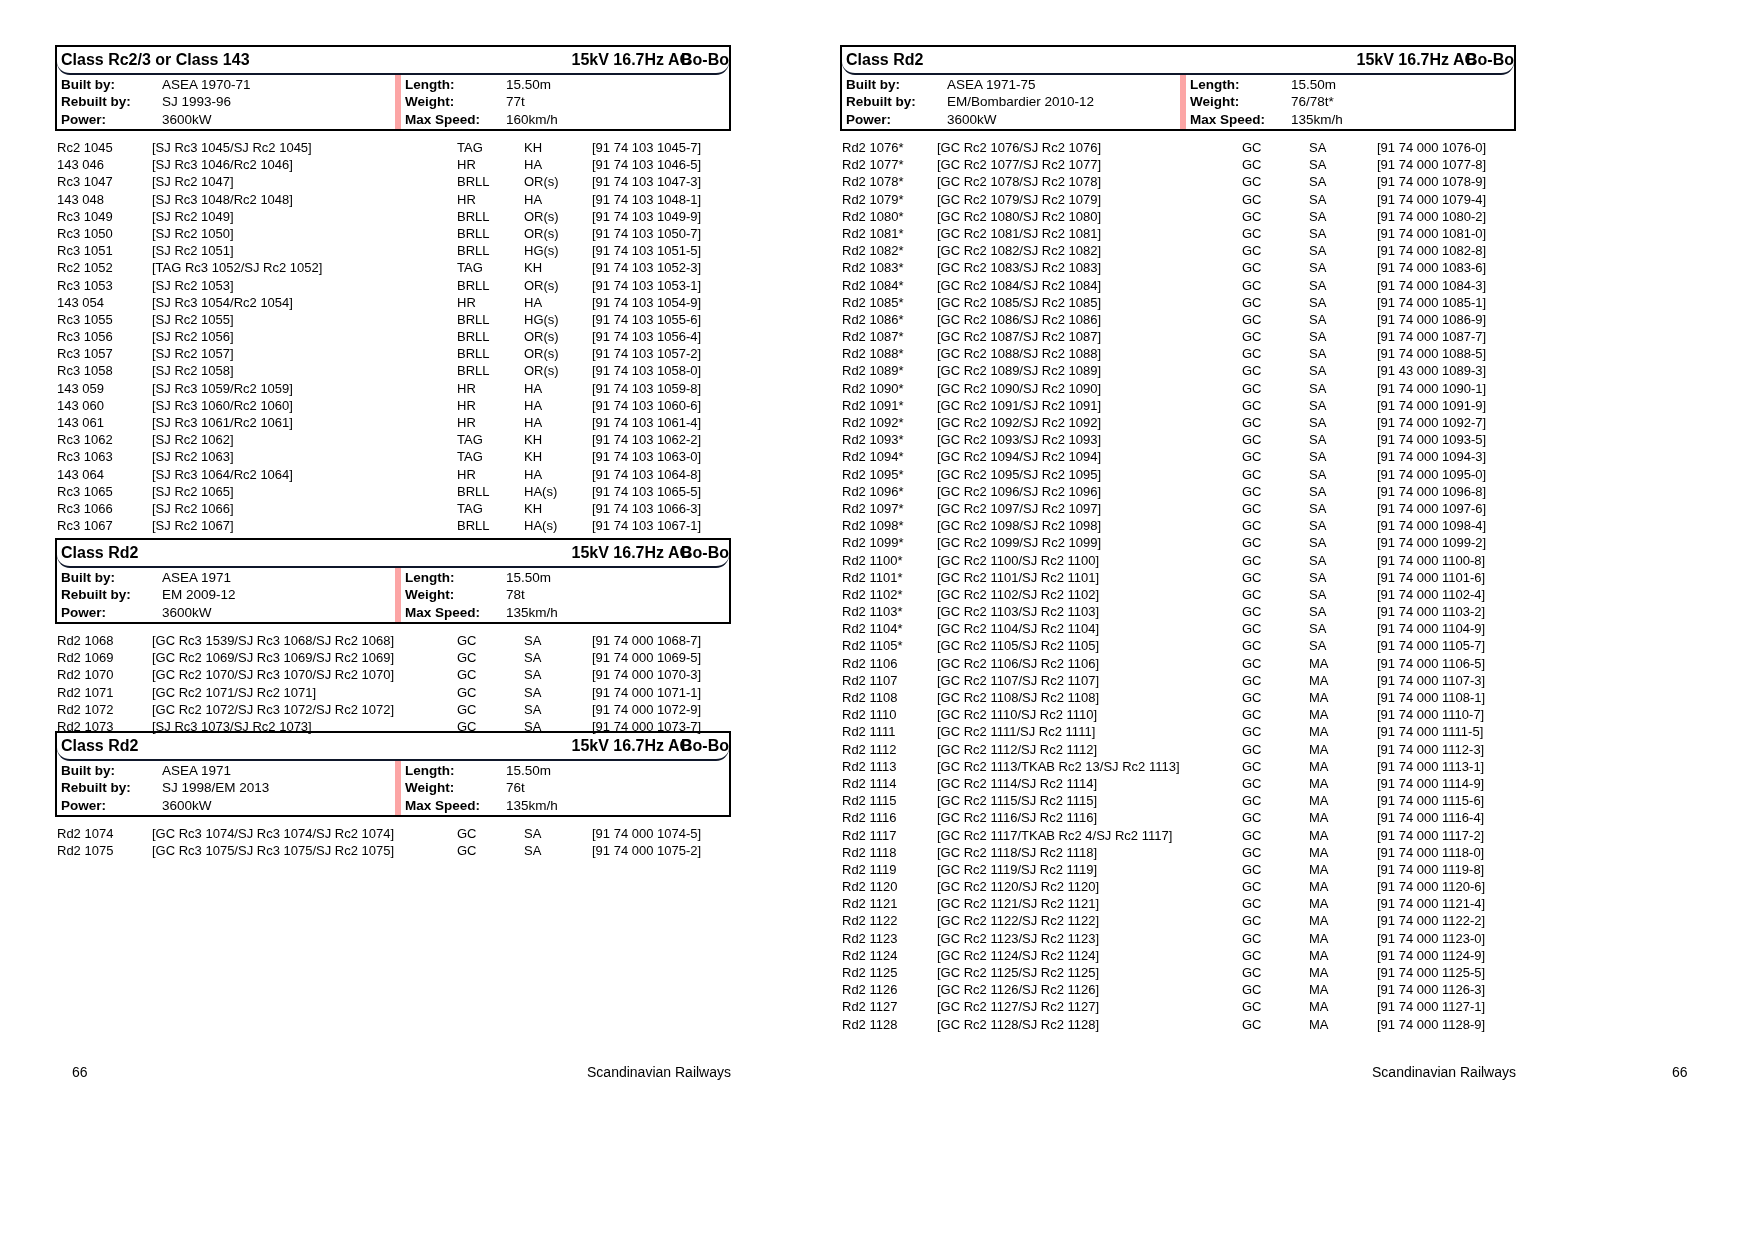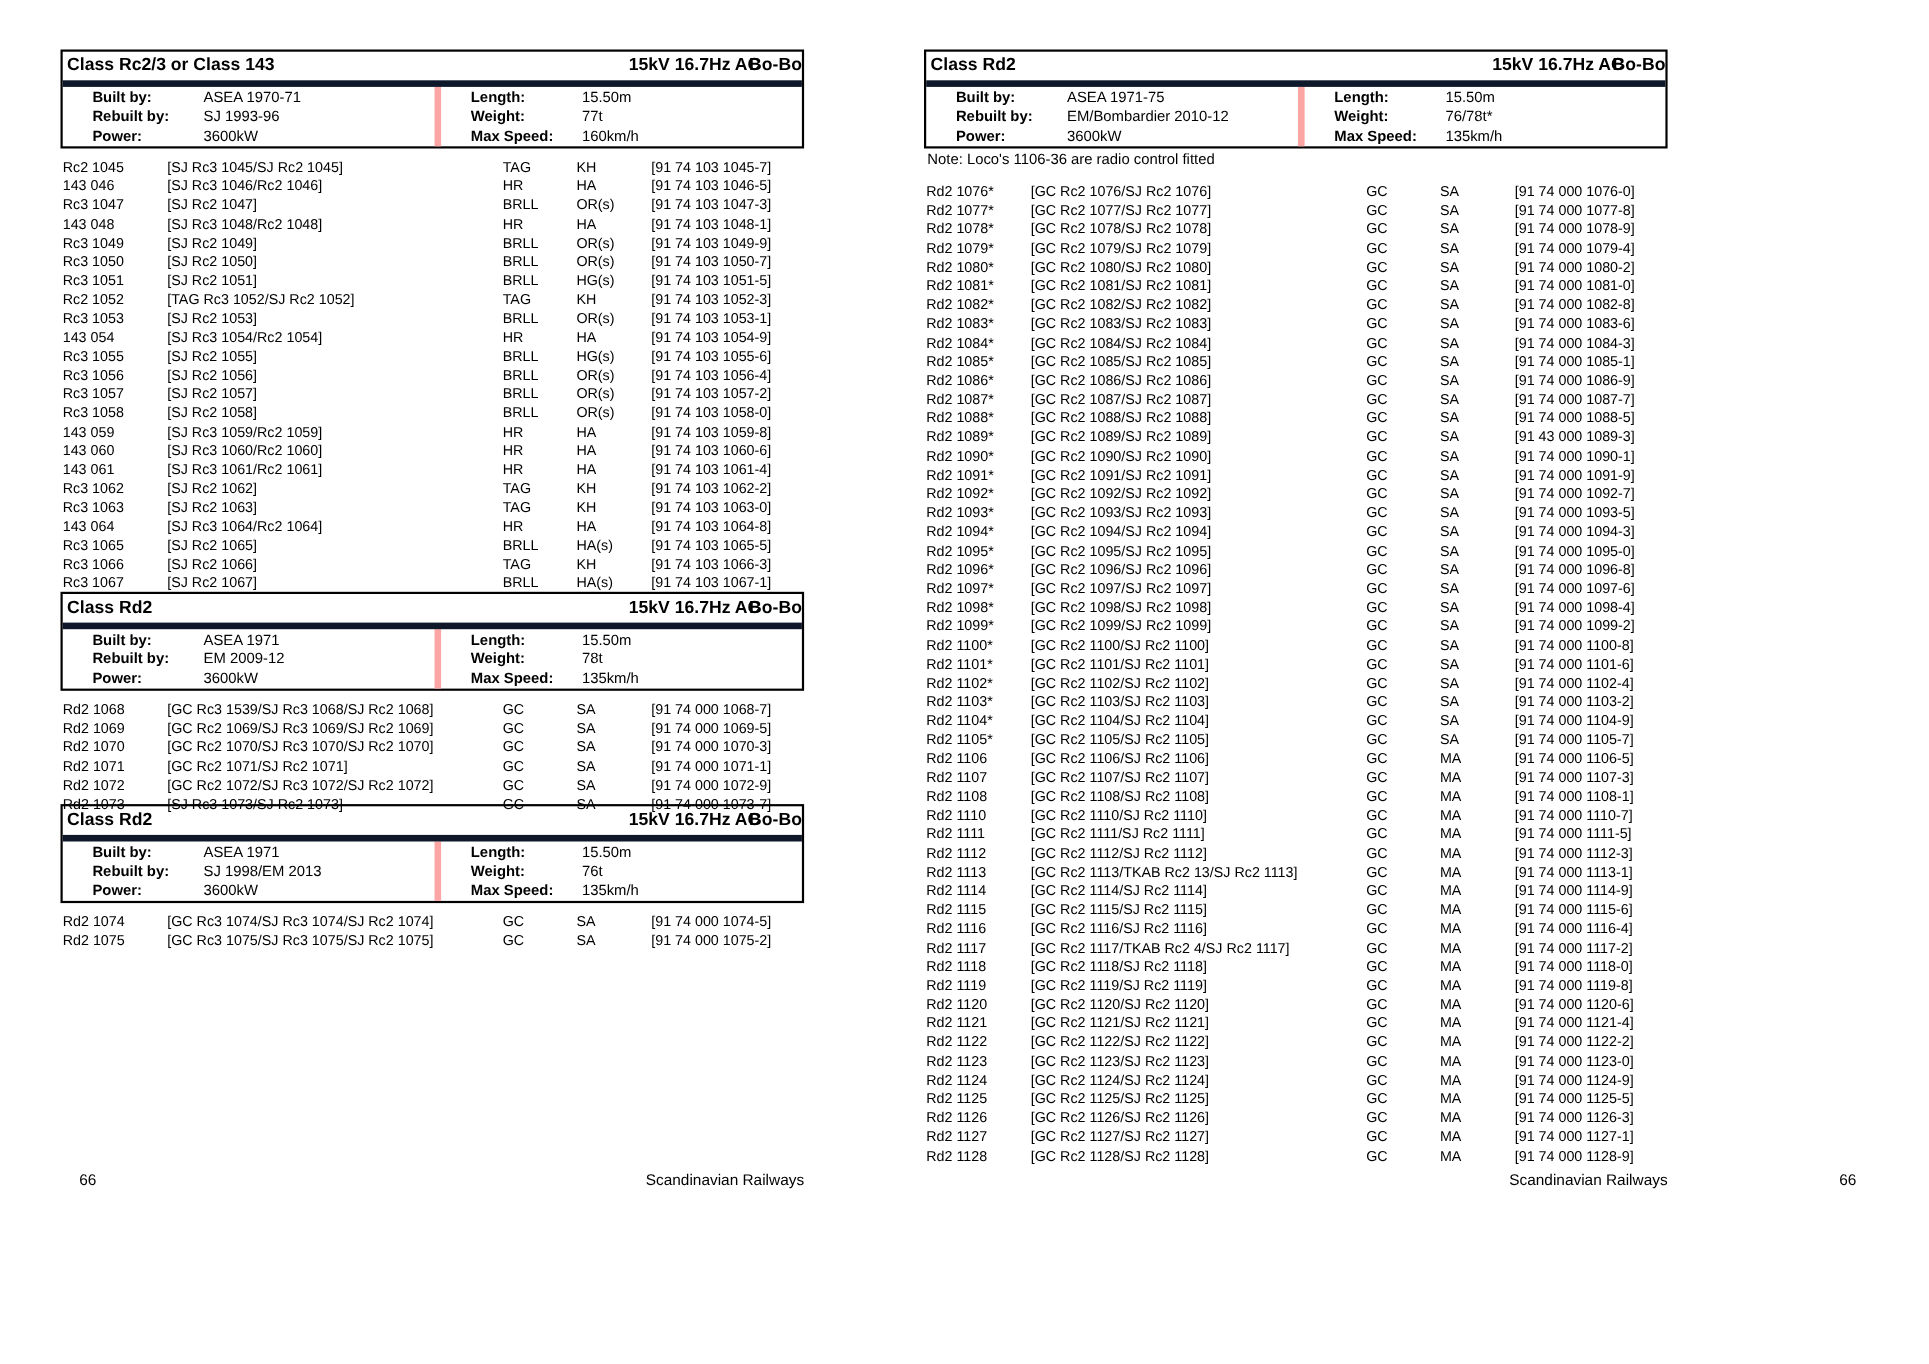--- a/index.html
+++ b/index.html
@@ -4,28 +4,28 @@
 <style>
   html,body{margin:0;padding:0;}
   body{
     width:1754px;height:1240px;position:relative;background:#ffffff;
     font-family:"Liberation Sans", sans-serif;color:#000;
     -webkit-font-smoothing:none;
   }
   .loco-table{position:absolute;}
   .hdr-box{border:2px solid #000;}
   .title-row{
-    height:26px;line-height:26px;border-bottom:6px solid #0f172a;
-    position:relative;font-weight:bold;font-size:16px;white-space:nowrap;
+    height:26px;line-height:26px;border-bottom:2px solid #0f172a;
+    position:relative;font-weight:bold;font-size:16px;white-space:nowrap;border-radius:13px;
   }
   .t-class{position:absolute;left:4px;}
   .t-wheel{position:absolute;left:0;right:0;text-align:right;}
   .t-power{position:absolute;right:38px;}
   .specs{display:flex;height:54px;}
-  .spec-col{width:338px;padding-top:1px;box-sizing:border-box;padding-left:23px;}
+  .spec-col{width:338px;padding-top:1px;box-sizing:border-box;}
   .spec-col.right{border-left:6px solid #fca5a5;width:334px;}
   .spec-line{height:17.3px;line-height:17.3px;position:relative;font-size:13.5px;white-space:nowrap;}
   .spec-line .lbl{position:absolute;left:4px;font-weight:bold;}
   .spec-line .val{position:absolute;left:105px;}
   .note-line{height:22px;line-height:20px;font-size:13.5px;padding-left:3px;white-space:nowrap;}
   .rows{padding-top:8px;}
   .loco-row{
     display:grid;grid-template-columns:95px 305px 67px 68px 1fr;
     height:17.2px;line-height:17.2px;font-size:13px;white-space:nowrap;
     padding-left:2px;
@@ -410,21 +410,20 @@
             <span class="lbl">Weight:</span>
             <span class="val">76/78t*</span>
           </div>
           <div class="spec-line">
             <span class="lbl">Max Speed:</span>
             <span class="val">135km/h</span>
           </div>
         </div>
     </div>
   </div>
-  <div class="note-line">Note: Loco's 1106-36 are radio control fitted</div>
   <div class="rows">
       <div class="loco-row">
         <span class="c c0">Rd2 1076*</span>
         <span class="c c1">[GC Rc2 1076/SJ Rc2 1076]</span>
         <span class="c c2">GC</span>
         <span class="c c3">SA</span>
         <span class="c c4">[91 74 000 1076-0]</span>
       </div>
       <div class="loco-row">
         <span class="c c0">Rd2 1077*</span>

